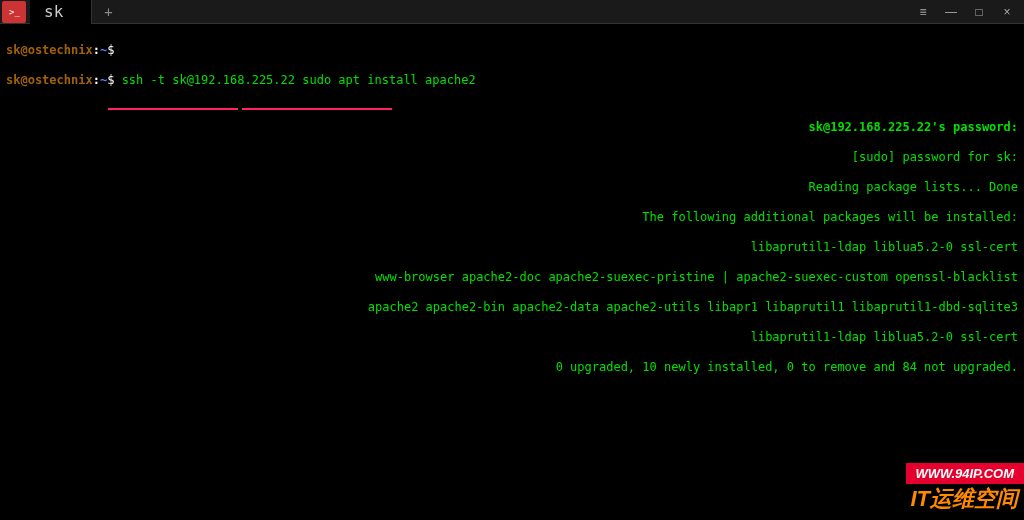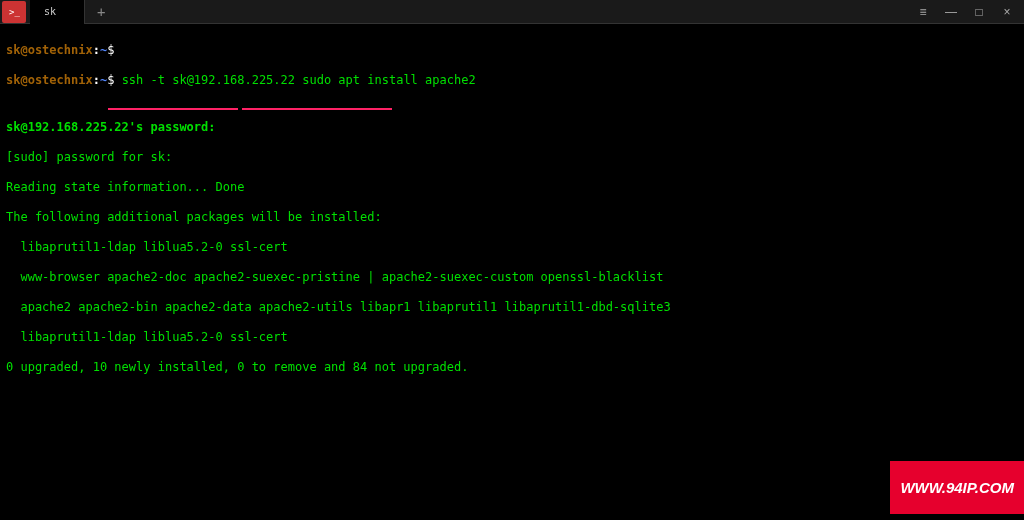--- a/index.html
+++ b/index.html
@@ -33,21 +33,21 @@
     justify-content: center;
     color: #fff;
     font-size: 10px;
     border-radius: 2px;
     margin: 1px 4px 1px 2px;
   }
   .tab {
     background: #000;
     color: #888;
     padding: 4px 28px 4px 14px;
-    font-size: 10px;
+    font-size: 16px;
     border-right: 1px solid #333;
     height:24px;
     display:flex;
     align-items:center;
   }
   .tab.active { background: #000; color: #ccc; }
   .tab-add {
     color: #888;
     padding: 0 12px;
     font-size: 14px;
@@ -60,21 +60,21 @@
     padding-right: 10px;
     color: #aaa;
     font-size: 12px;
   }
   .win-btn { cursor: pointer; width:14px; text-align:center; font-family:sans-serif;}
   .terminal {
     padding: 4px 6px;
     line-height: 15px;
     white-space: pre;
   }
-  .green { color: #00e000; }
+  .green { color: #00e000; text-align: right; }
   .prompt-user { color: #a16207; font-weight: bold; }
   .prompt-sep { color: #ffffff; font-weight: bold; }
   .prompt-path { color: #5588ff; font-weight: bold; }
   .prompt-dollar { color: #ffffff; }
   .underline-red {
     border-bottom: 2px solid #ff2266;
     display: inline-block;
     height: 2px;
     position: relative;
     top: -4px;
@@ -82,23 +82,23 @@
   .watermark {
     position: absolute;
     right: 0;
     bottom: 6px;
     text-align: right;
     font-family: "Microsoft YaHei", Arial, sans-serif;
   }
   .wm-url {
     background: #e6002d;
     color: #fff;
-    font-size: 15px;
+    font-size: 13px;
     font-weight: bold;
-    padding: 18px 10px;
+    padding: 3px 10px;
     display:inline-block;
     font-style: italic;
   }
   .wm-text {
     color: #ff8a00;
     font-size: 22px;
     font-weight: bold;
     font-style: italic;
     background: rgba(0,0,0,0);
     padding-right: 6px;
@@ -130,21 +130,21 @@
     <span class="win-btn">×</span>
   </div>
 </div>
 
 <div class="terminal">
 <div><span class="prompt-user">sk@ostechnix</span><span class="prompt-sep">:</span><span class="prompt-path">~</span><span class="prompt-dollar">$</span></div>
 <div><span class="prompt-user">sk@ostechnix</span><span class="prompt-sep">:</span><span class="prompt-path">~</span><span class="prompt-dollar">$ </span><span class="green">ssh -t sk@192.168.225.22 sudo apt install apache2</span></div>
 <div style="padding-left:0;"><span style="display:inline-block; width:102px;"></span><span class="underline-red" style="width:130px;"></span><span style="display:inline-block; width:4px;"></span><span class="underline-red" style="width:150px;"></span></div>
 <div class="green" style="margin-top:-13px;font-weight:bold;">sk@192.168.225.22's password:</div>
 <div class="green">[sudo] password for sk:</div>
-<div class="green">Reading state information... Done</div>
+<div class="green">Reading package lists... Done</div>
 <div class="green">The following additional packages will be installed:</div>
 <div class="green">  libaprutil1-ldap liblua5.2-0 ssl-cert</div>
 <div class="green">  www-browser apache2-doc apache2-suexec-pristine | apache2-suexec-custom openssl-blacklist</div>
 <div class="green">  apache2 apache2-bin apache2-data apache2-utils libapr1 libaprutil1 libaprutil1-dbd-sqlite3</div>
 <div class="green">  libaprutil1-ldap liblua5.2-0 ssl-cert</div>
 <div class="green">0 upgraded, 10 newly installed, 0 to remove and 84 not upgraded.</div>
 
 
 
 
@@ -163,13 +163,14 @@
 
 
 
 
 
 
 </div>
 
 <div class="watermark">
   <div class="wm-url">WWW.94IP.COM</div><br>
+  <div class="wm-text">IT运维空间</div>
 </div>
 
 </body></html>

